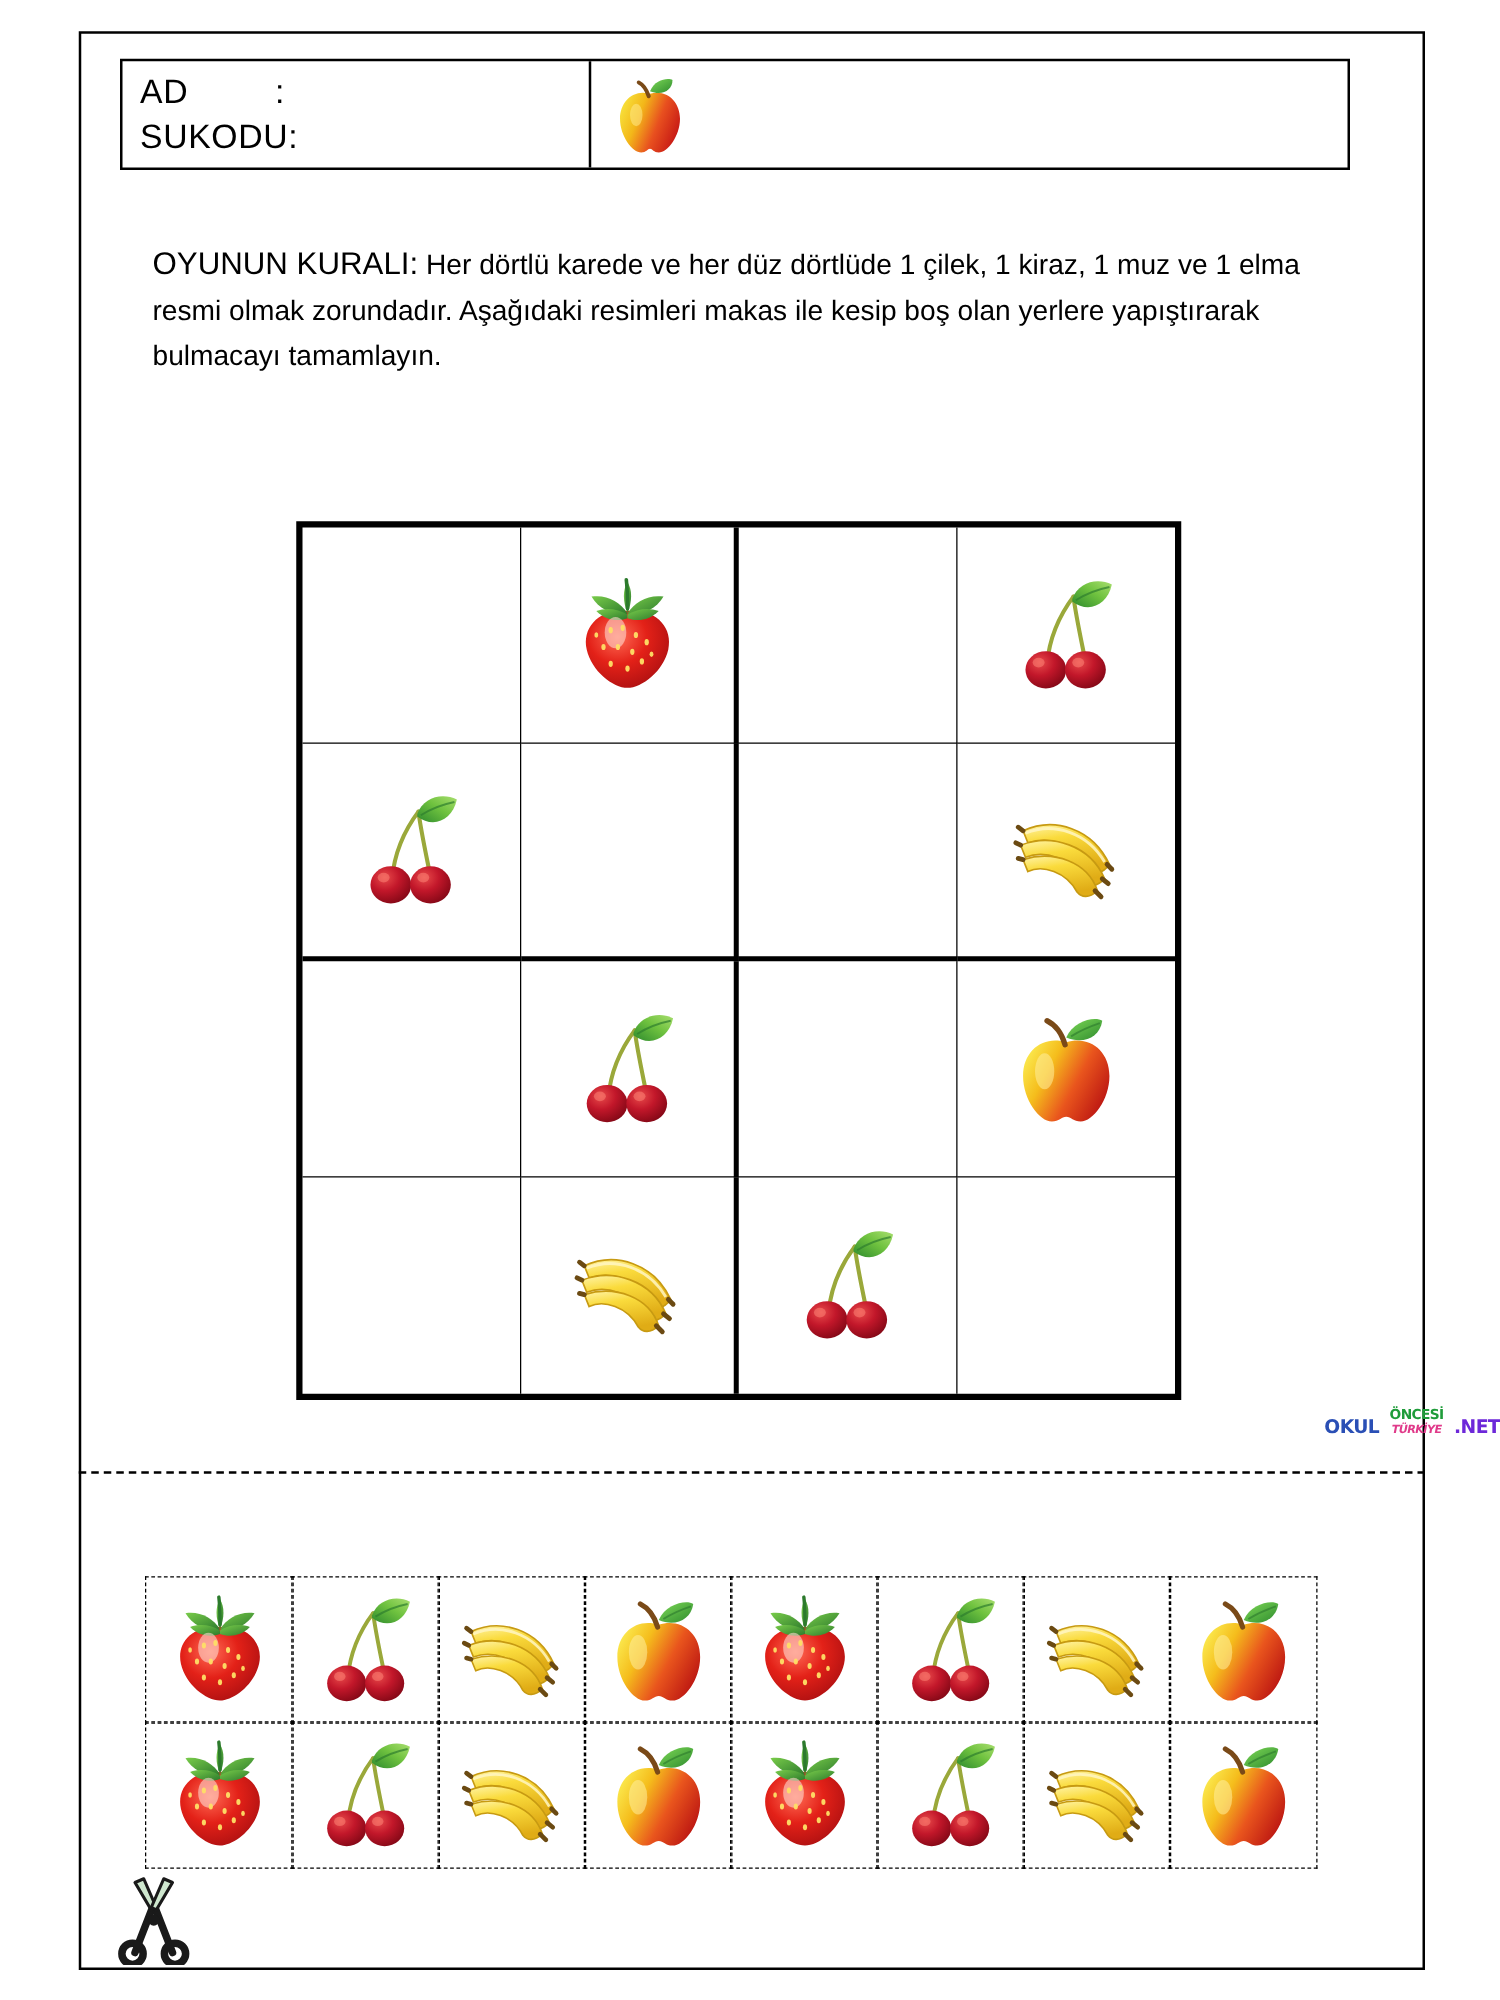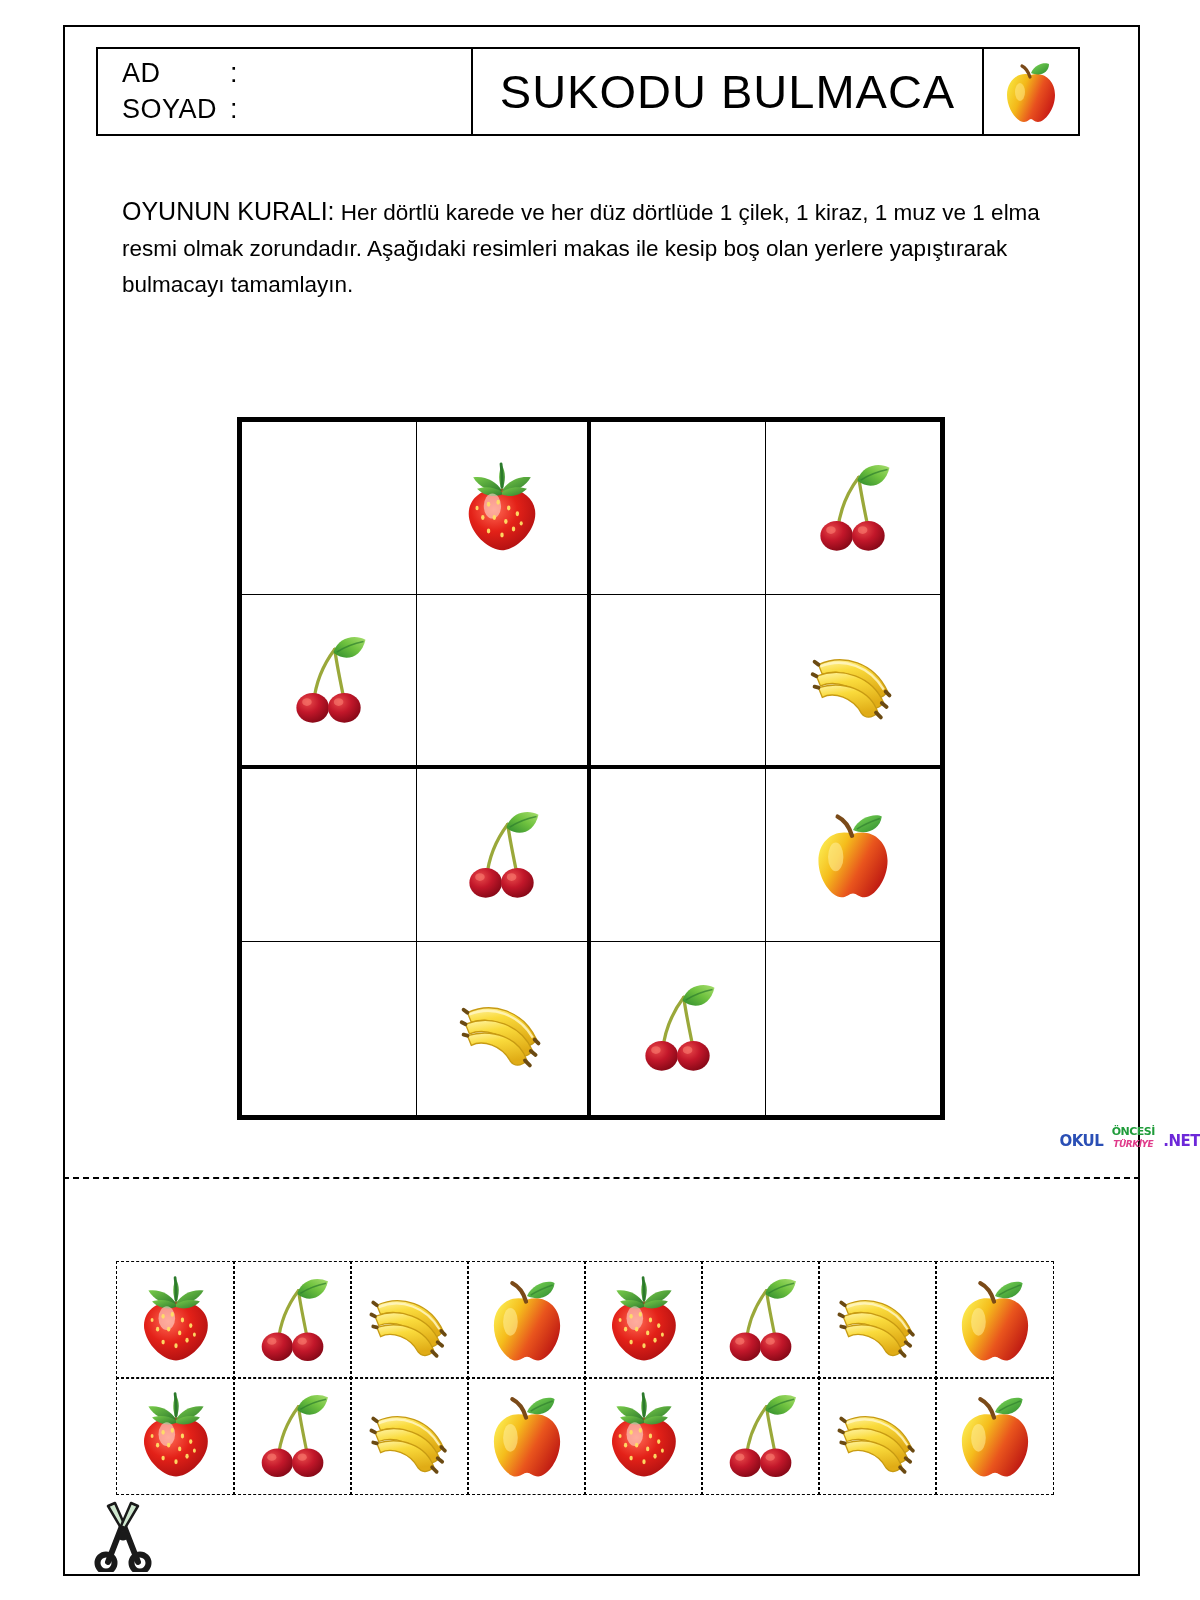--- a/index.html
+++ b/index.html
@@ -39,21 +39,21 @@
     display: flex;
     background: #fff;
   }
   .header-name {
     width: 375px;
     box-sizing: border-box;
     border-right: 2px solid #000;
     display: flex;
     flex-direction: column;
     justify-content: center;
-    padding-left: 24px;
+    padding-left: 14px;
   }
   .name-row {
     display: flex;
     align-items: baseline;
     font-size: 27px;
     line-height: 1.33;
     letter-spacing: 0.5px;
   }
   .name-label {
     display: inline-block;
@@ -203,28 +203,25 @@
 <div class="page-frame"></div>
 
 <div class="header-box">
 
   <div class="header-name">
     <div class="name-row">
       <span class="name-label">AD</span>
       <span class="name-colon">:</span>
     </div>
     <div class="name-row">
-      <span class="name-label">SOYAD</span>
+      <span class="name-label">SUKODU</span>
       <span class="name-colon">:</span>
     </div>
   </div>
 
-  <div class="header-title">
-    <span>SUKODU BULMACA</span>
-  </div>
 
   <div class="header-logo">
     <svg width="58" height="66" viewBox="0 0 58 66">
       <defs>
         <linearGradient id="appleGradHdr" x1="0" y1="0.3" x2="1" y2="0.7">
           <stop offset="0%" stop-color="#f7e03a"></stop>
           <stop offset="30%" stop-color="#f3b719"></stop>
           <stop offset="62%" stop-color="#e8501f"></stop>
           <stop offset="100%" stop-color="#c41414"></stop>
         </linearGradient>

